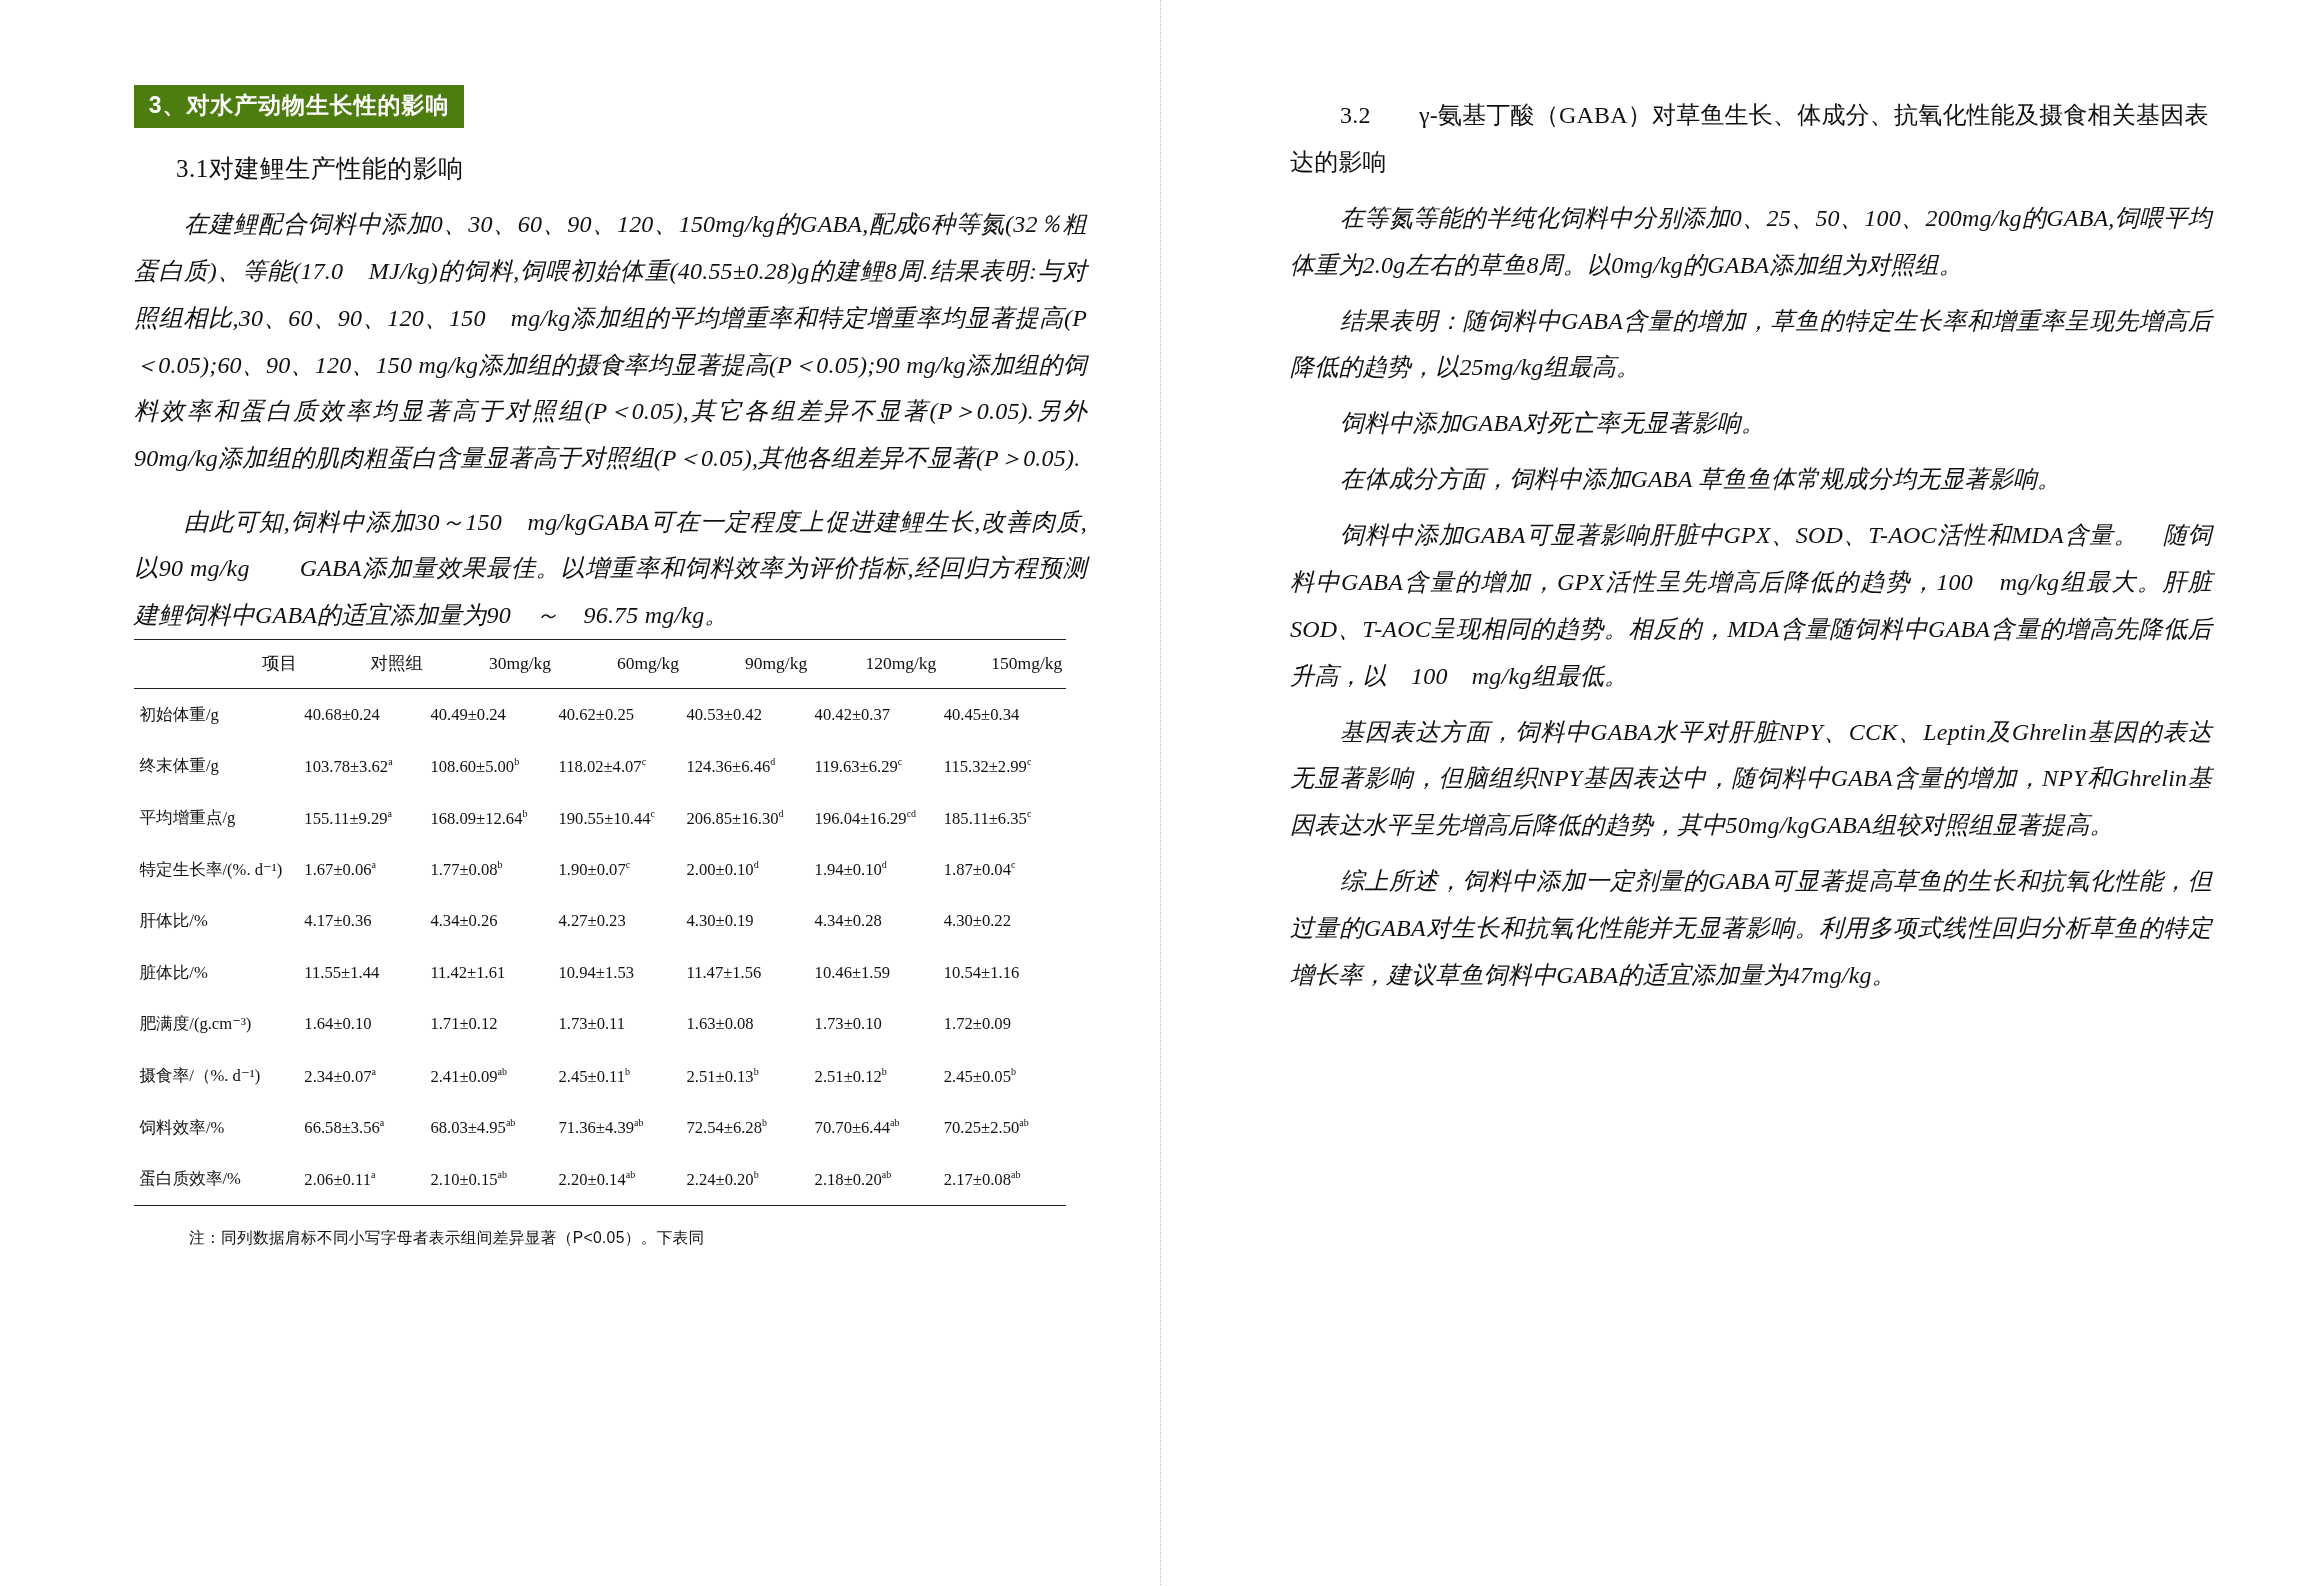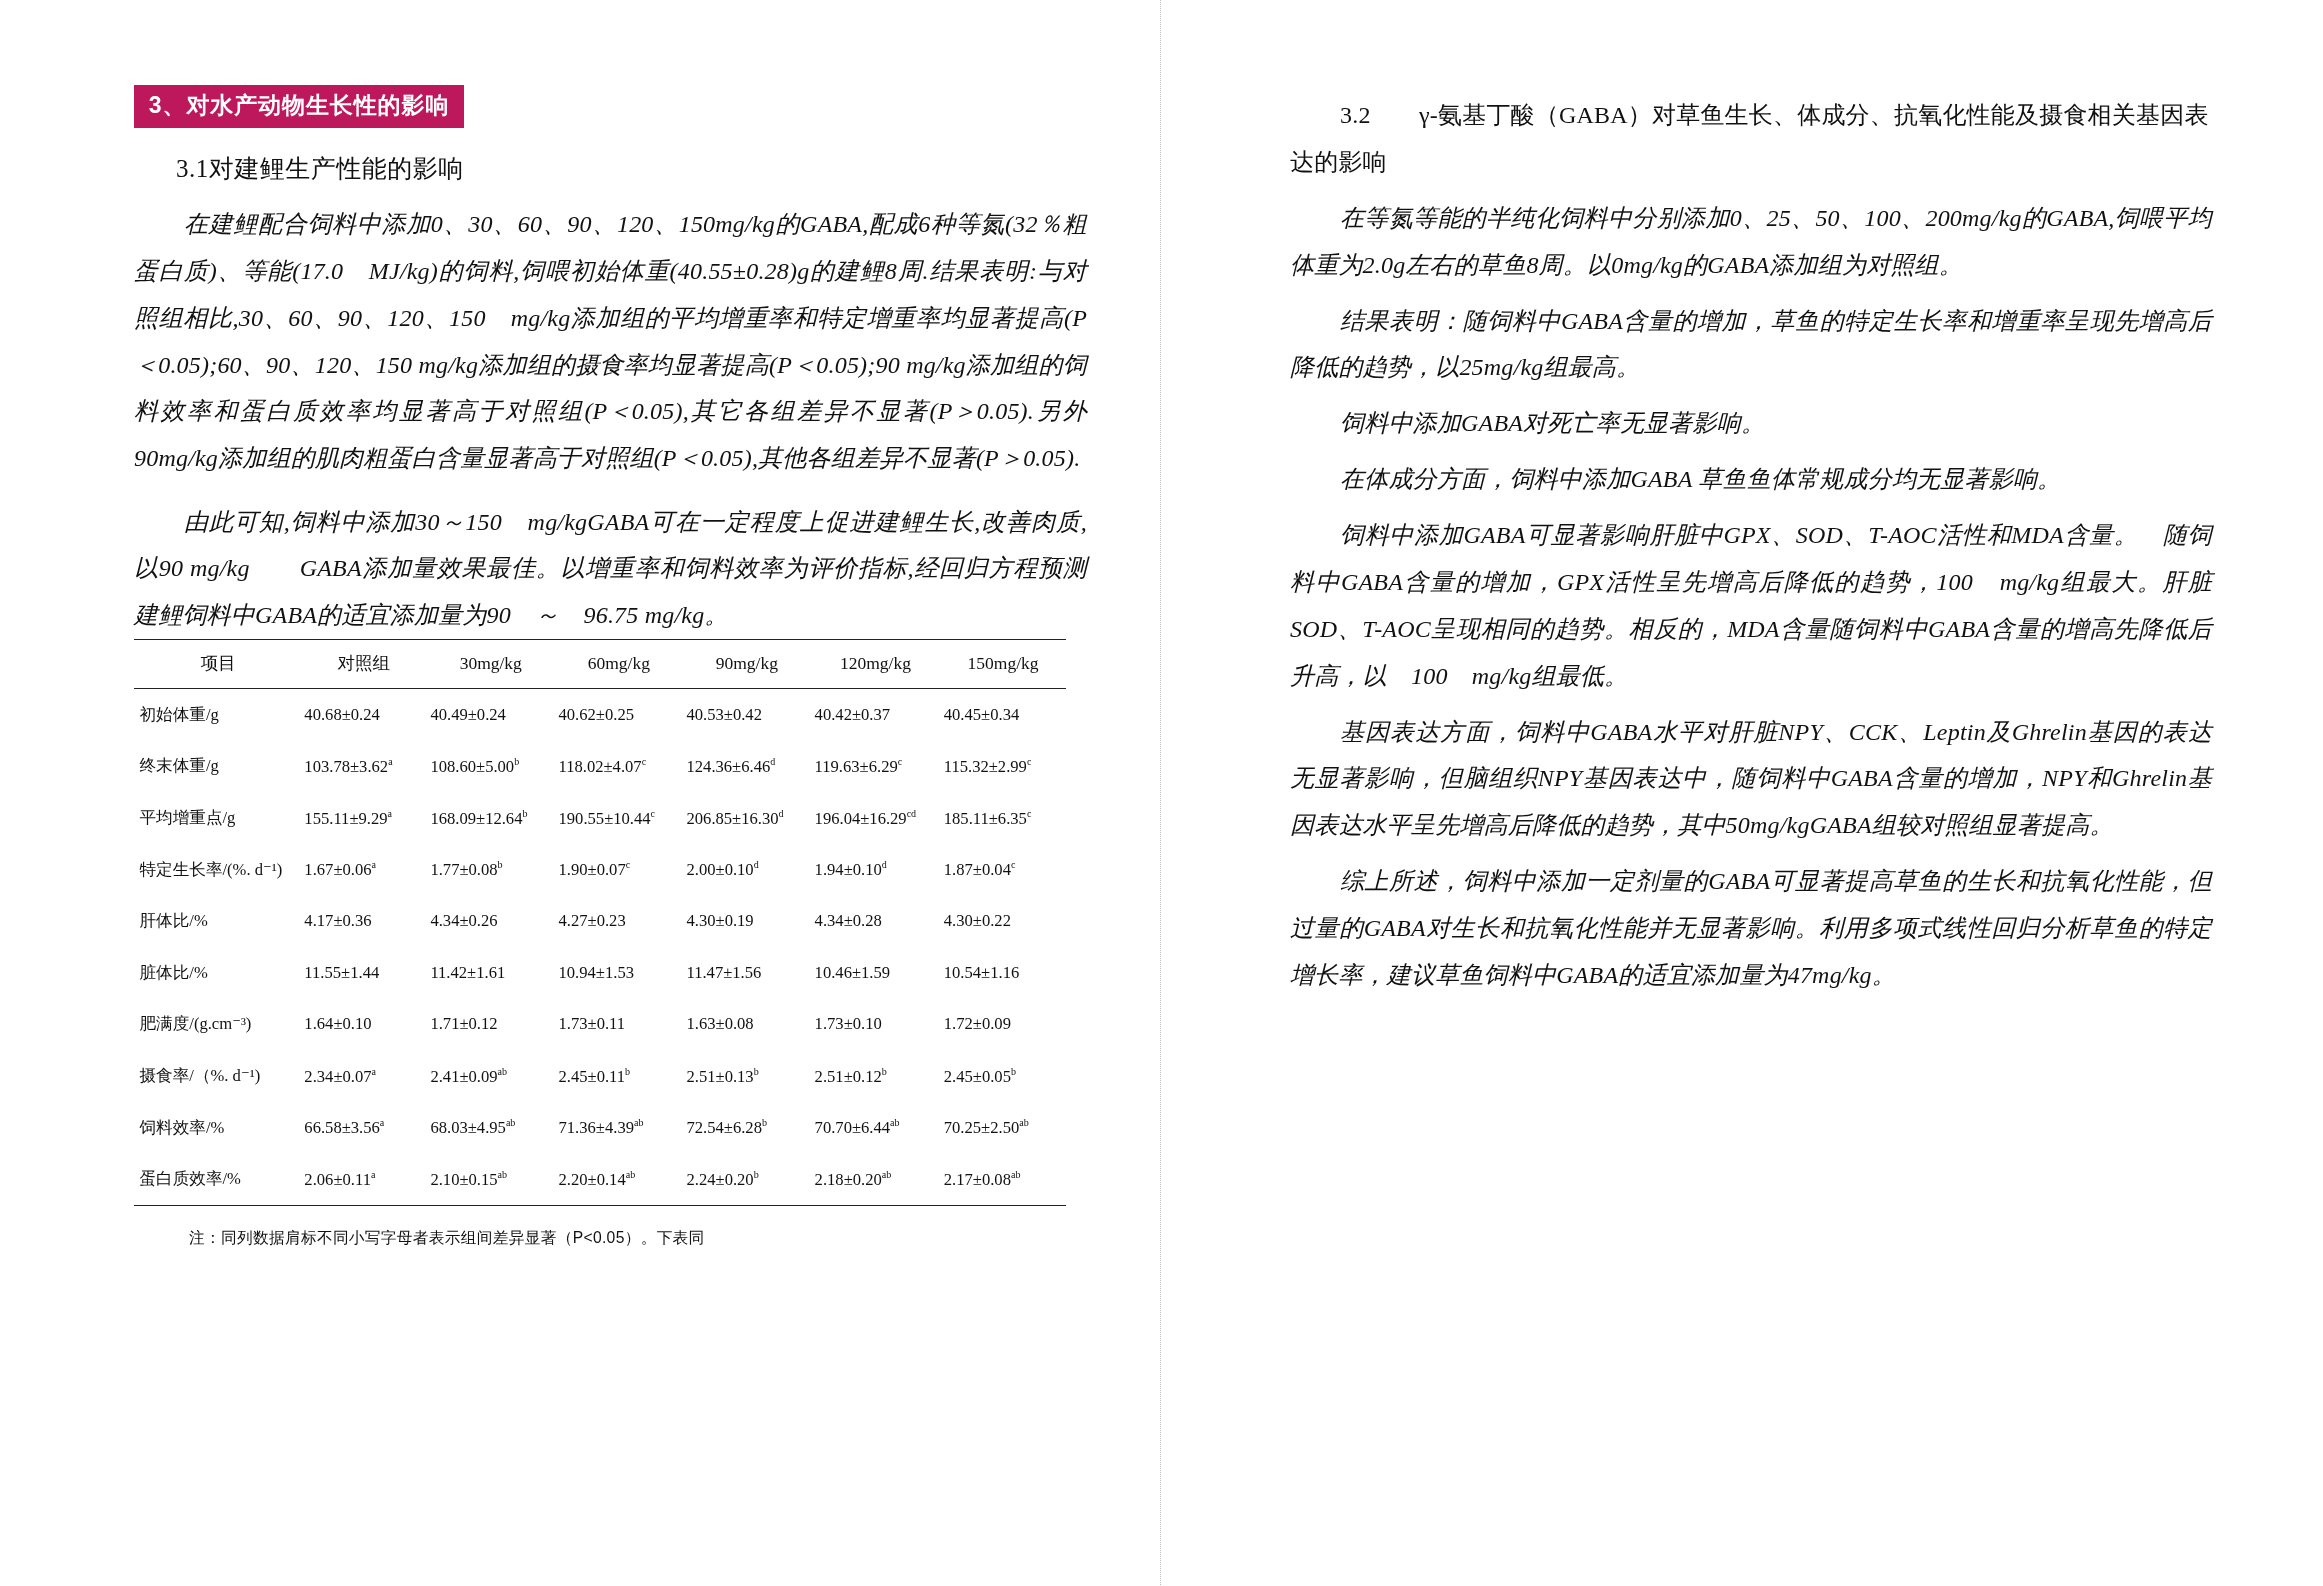--- a/index.html
+++ b/index.html
@@ -38,21 +38,21 @@
     left: 1160px;
     top: 0;
     width: 0;
     height: 1587px;
     border-left: 1.8px dotted #bdbdbd;
   }
 
   
   .section-banner {
     display: inline-block;
-    background: #be185d;
+    background: #4d7c0f;
     color: #ffffff;
     font-family: "Liberation Sans", "DejaVu Sans", sans-serif;
     font-weight: bold;
     font-size: 23px;
     line-height: 1;
     padding: 9.2px 14.8px 11px 14.8px;
     letter-spacing: 0.9px;
     margin-top: 29.5px;
   }
   .subhead {
@@ -94,21 +94,21 @@
   }
   table.data {
     border-collapse: collapse;
     width: 932px;
     margin: 0 0 0 0;
     font-size: 16.6px;
     font-family: "Liberation Serif", "DejaVu Serif", serif;
   }
   table.data thead th {
     font-weight: normal;
-    text-align: center;
+    text-align: right;
     padding: 11px 3.7px 13px 3.7px;
     border-top: 1.8px solid #222;
     border-bottom: 1.4px solid #222;
     font-size: 17.5px;
     white-space: nowrap;
   }
   table.data tbody td {
     padding: 14.8px 3.7px 14.8px 3.7px;
     white-space: nowrap;
     font-size: 16.6px;

